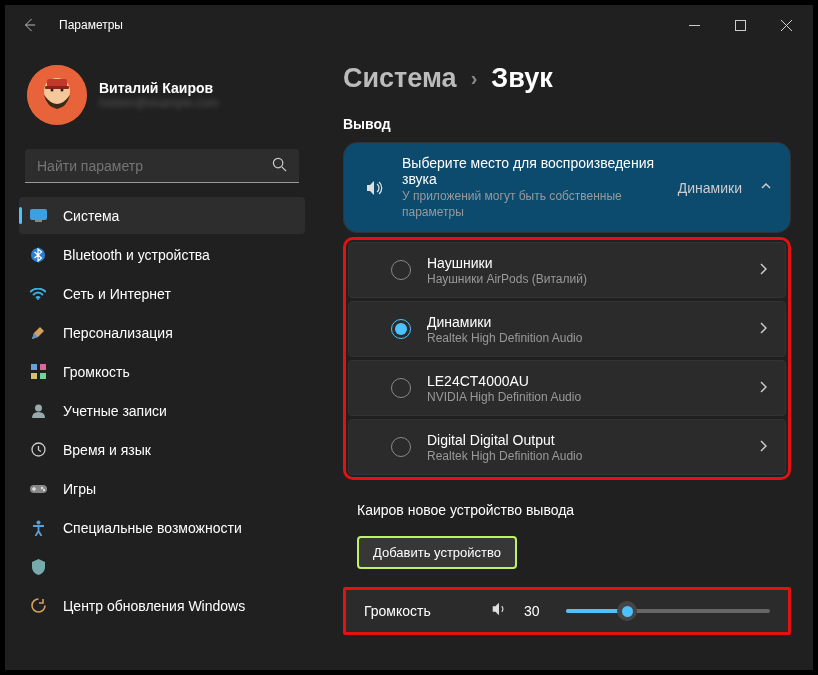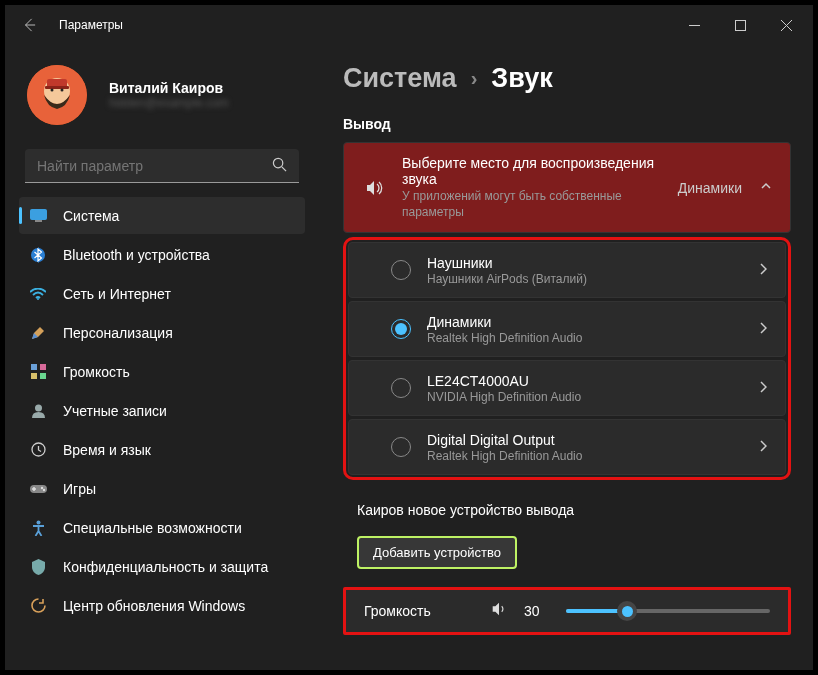--- a/index.html
+++ b/index.html
@@ -63,21 +63,21 @@
   .sidebar {
     width: 310px;
     padding: 8px 0 0 14px;
     display: flex;
     flex-direction: column;
   }
   .user-block {
     display: flex;
     align-items: center;
     padding: 12px 8px 18px 8px;
-    gap: 22px;
+    gap: 12px;
   }
   .avatar {
     width: 60px;
     height: 60px;
     border-radius: 50%;
     background: radial-gradient(circle at 30% 30%, #ff6b35, #c44d1e);
     position: relative;
     overflow: hidden;
     flex-shrink: 0;
   }
@@ -157,23 +157,23 @@
   }
   .bc-parent { color: #bbb; font-weight: 600; }
   .bc-sep { color: #888; font-size: 20px; }
   .bc-current { color: #fff; font-weight: 700; }
   .section-label {
     font-size: 14px;
     font-weight: 600;
     margin-bottom: 10px;
   }
   .card {
-    background: #7f1d1d;
+    background: #0c4a6e;
     border: 1px solid #333;
-    border-radius: 4px;
+    border-radius: 14px;
     margin-bottom: 4px;
   }
   .card-row {
     display: flex;
     align-items: center;
     padding: 12px 18px;
     min-height: 62px;
     gap: 16px;
   }
   .card-icon {
@@ -441,21 +441,20 @@
               </svg>
             </span>
             <span>Специальные возможности</span>
           </div>
           <div class="nav-item">
             <span class="nav-icon">
               <svg width="13" height="16" viewBox="0 0 13 16">
                 <path d="M6.5 0 L13 3v5c0 4-3 7-6.5 8C3 15 0 12 0 8V3z" fill="#7aa"></path>
               </svg>
             </span>
-            <span>Конфиденциальность и защита</span>
           </div>
           <div class="nav-item">
             <span class="nav-icon">
               <svg width="15" height="15" viewBox="0 0 15 15">
                 <path d="M7.5 1a6.5 6.5 0 106.5 6.5M12 1v4h-4" stroke="#d8a05a" fill="none" stroke-width="1.6"></path>
               </svg>
             </span>
             <span>Центр обновления Windows</span>
           </div>
         </div>

